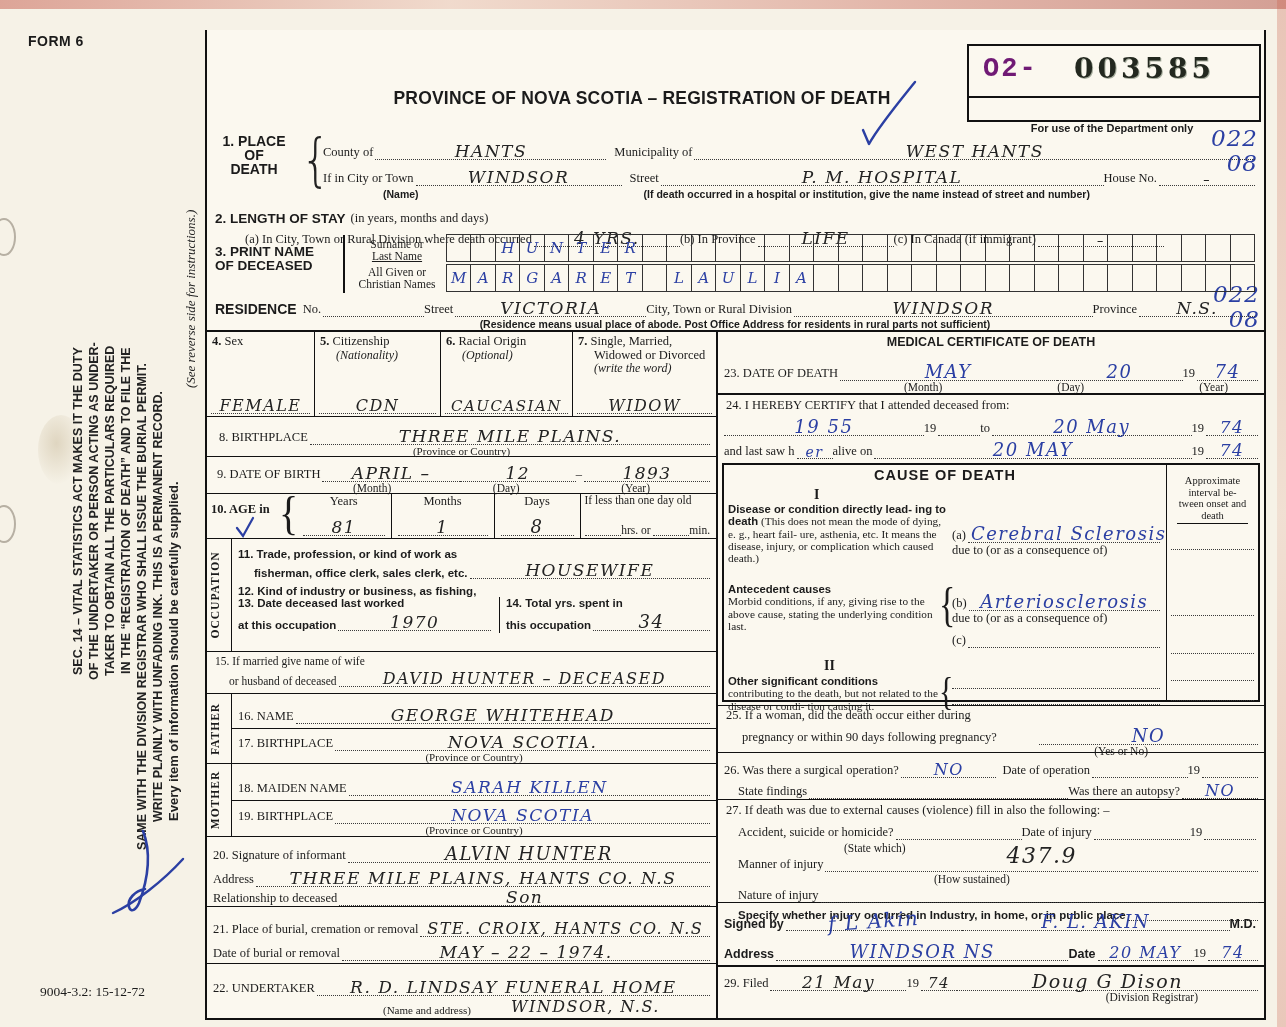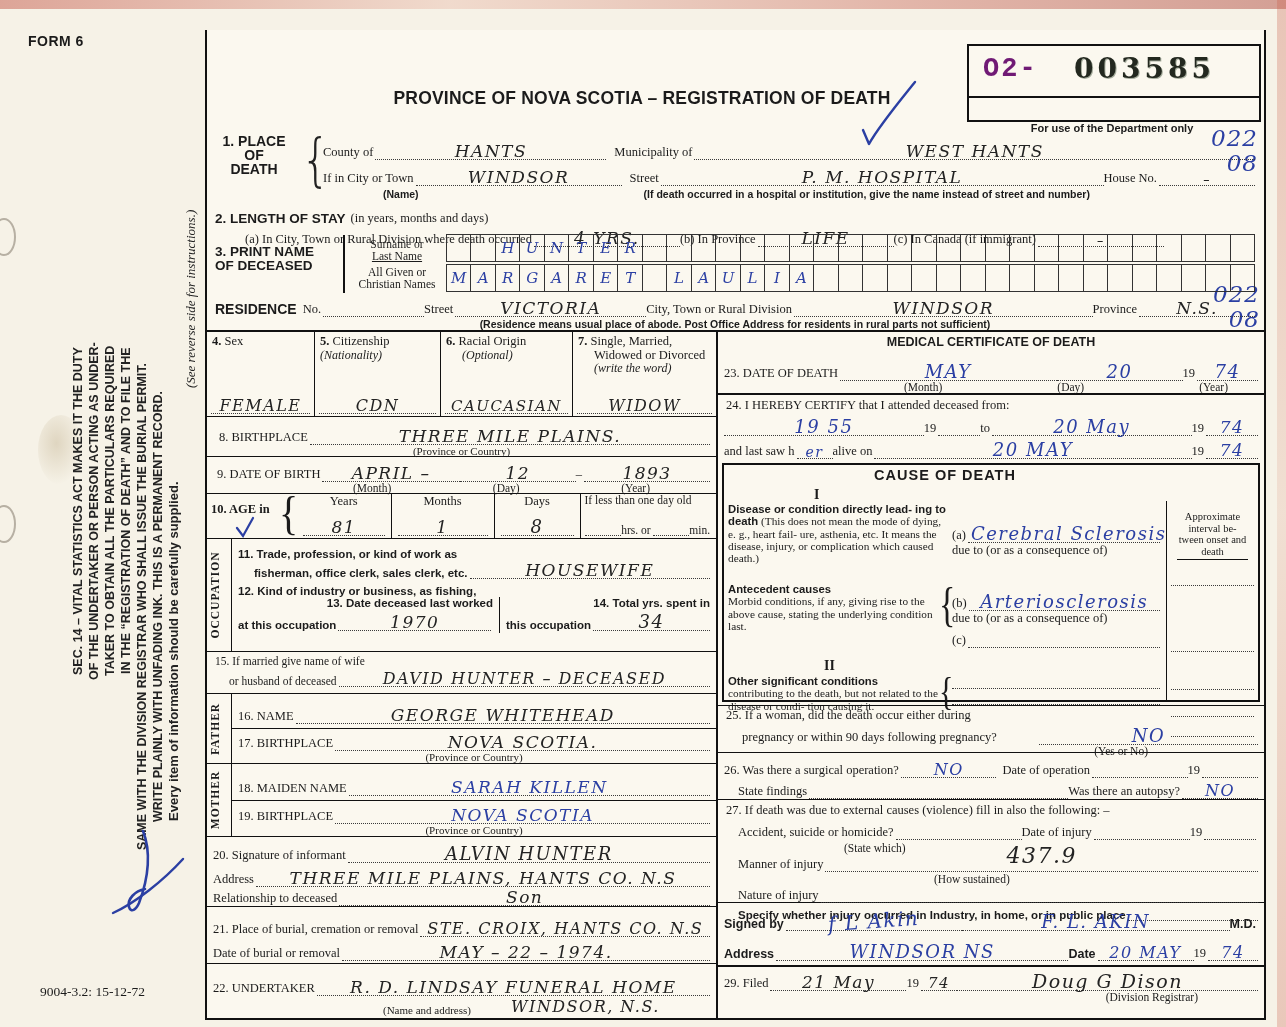--- a/index.html
+++ b/index.html
@@ -12,21 +12,21 @@
   .page{position:absolute;inset:0;background:#f6f2e7;}
   .scan-top{position:absolute;top:0;left:0;right:0;height:9px;
     background:linear-gradient(90deg,rgba(190,70,55,.45),rgba(215,110,85,.18) 35%,rgba(190,70,55,.35) 70%,rgba(170,60,50,.45));}
   .scan-right{position:absolute;top:0;right:0;width:9px;bottom:0;
     background:linear-gradient(180deg,rgba(200,90,70,.30),rgba(210,120,95,.15) 50%,rgba(200,90,70,.28));}
   .stain{position:absolute;left:38px;top:415px;width:46px;height:70px;border-radius:50%;
     background:radial-gradient(ellipse at 40% 40%, rgba(180,160,120,.35), rgba(180,160,120,0) 70%);}
   .punch{position:absolute;left:-8px;width:20px;height:34px;border:2px solid rgba(120,110,95,.5);border-radius:50%;}
 
   
-  .sb{font-family:"Liberation Sans",sans-serif;font-weight:bold;text-align:right;}
+  .sb{font-family:"Liberation Sans",sans-serif;font-weight:bold;}
   .sr{font-family:"Liberation Serif",serif;}
   .hw{font-family:"DejaVu Serif",serif;font-style:italic;white-space:nowrap;
       letter-spacing:1.5px;color:#232323;line-height:1;position:relative;}
   .hw.blue{color:#2b3fa3;}
 
   
   .vert{position:absolute;writing-mode:vertical-rl;transform:rotate(180deg);
         font-family:"Liberation Sans",sans-serif;font-weight:bold;color:#222;}
   .vert-a{left:70px;top:292px;height:438px;font-size:12.5px;line-height:16px;text-align:center;}
   .vert-b{left:134px;top:345px;height:522px;font-size:12.5px;line-height:16px;text-align:center;}
@@ -95,21 +95,21 @@
              writing-mode:vertical-rl;font-size:11.5px;letter-spacing:1px;font-weight:bold;
              font-family:"Liberation Serif",serif;}
   .blk{display:flex;border-bottom:1.5px solid #111;box-sizing:border-box;}
   .blk .inner{flex:1;display:flex;flex-direction:column;}
 
   
   .codwrap{position:relative;box-sizing:border-box;padding:3px 4px;border-bottom:0;}
   .codbox{position:relative;border:2px solid #111;height:100%;box-sizing:border-box;background:#fbf8ef;}
   .cod-right{position:absolute;top:0;bottom:0;right:0;width:92px;border-left:1.5px solid #111;
              font-size:10.5px;line-height:11.5px;text-align:center;padding:10px;box-sizing:border-box;
-             font-family:"Liberation Serif",serif;margin-top:36px;}
+             font-family:"Liberation Serif",serif;}
   .cod-right .hdr{border-bottom:1.5px solid #111;padding-bottom:2px;}
   .codline{position:absolute;left:4px;right:4px;border-bottom:1.4px dotted #3a3a3a;}
   .cod-main{position:absolute;left:0;top:0;right:92px;bottom:0;padding:2px 6px;}
   .cod-title{text-align:center;font-family:"Liberation Sans",sans-serif;font-weight:bold;font-size:14.5px;letter-spacing:1px;}
   .cod-I{position:absolute;left:90px;top:22px;font-weight:bold;font-size:14px;}
   .cod-lt{position:absolute;left:4px;width:220px;font-size:11.3px;line-height:12.3px;}
   .cod-lt .b{font-family:"Liberation Sans",sans-serif;font-weight:bold;font-size:11.3px;}
   .cod-entry{position:absolute;left:228px;right:6px;}
 
   
@@ -319,21 +319,21 @@
 
         <div class="r cells" style="height:85px;padding:0">
           <div class="cell" style="max-width:108px">
             <div class="cl"><span class="num">4.</span> <span>Sex</span></div>
             <div class="row" style="position:absolute;left:4px;right:4px;bottom:2px">
                 <span class="dots"><i class="hw" style="font-size:16px">FEMALE</i></span>
               </div>
           </div>
           <div class="cell" style="max-width:126px">
             <div class="cl"><span class="num">5.</span> <span>Citizenship</span></div>
-            <div class="cl cit" style="">(Nationality)</div>
+            <div class="cl cit" style="margin-left:16px">(Nationality)</div>
             <div class="row" style="position:absolute;left:4px;right:4px;bottom:2px">
                 <span class="dots"><i class="hw" style="font-size:16px">CDN</i></span>
               </div>
           </div>
           <div class="cell" style="max-width:132px">
             <div class="cl"><span class="num">6.</span> <span>Racial Origin</span></div>
             <div class="cl cit" style="margin-left:16px">(Optional)</div>
             <div class="row" style="position:absolute;left:4px;right:4px;bottom:2px">
                 <span class="dots"><i class="hw" style="font-size:15px">CAUCASIAN</i></span>
               </div>

